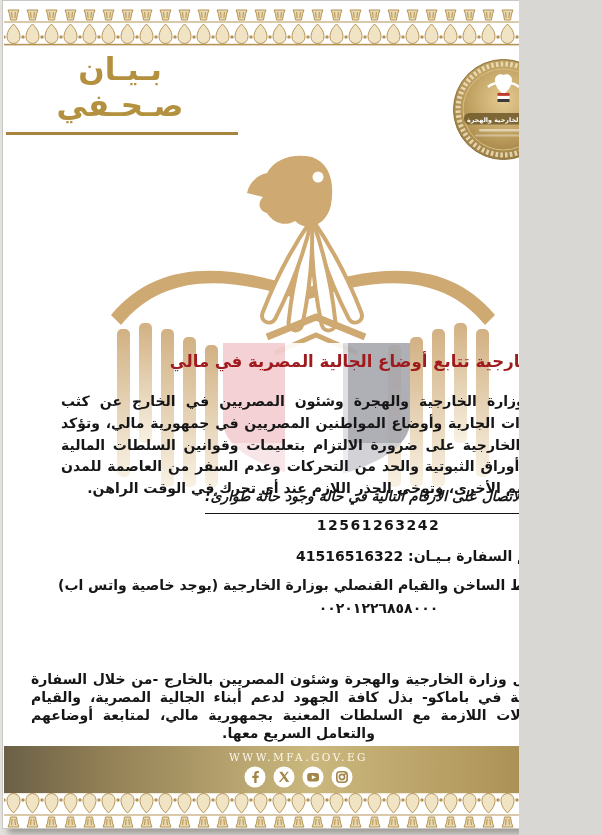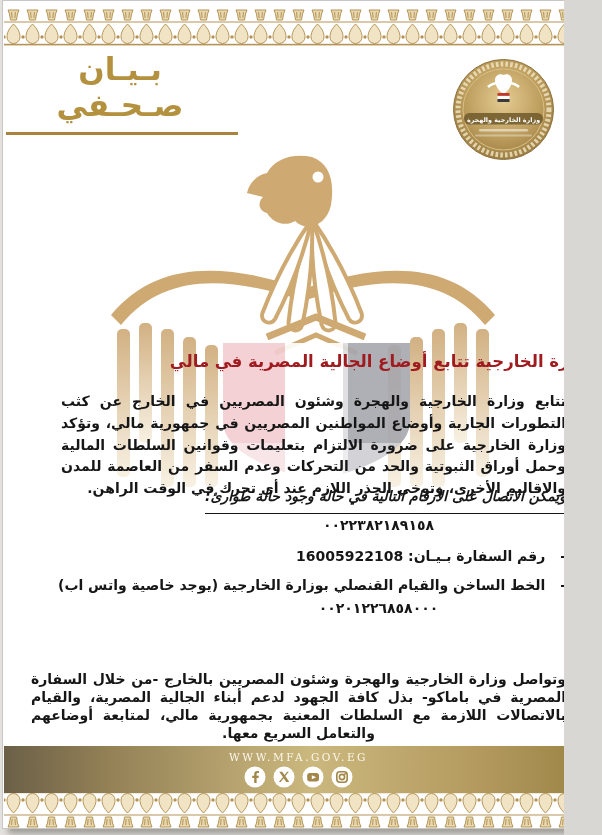--- a/index.html
+++ b/index.html
@@ -1,17 +1,17 @@
 <!DOCTYPE html>
 <html lang="ar"><head>
 <meta charset="utf-8">
 <style>
   * { margin:0; padding:0; box-sizing:border-box; }
   body { background:#d9d7d3; font-family:"DejaVu Sans", sans-serif; }
-  .canvas { position:relative; width:564px; height:835px; background:#e4e2de; overflow:hidden; }
+  .canvas { position:relative; width:519px; height:835px; background:#e4e2de; overflow:hidden; }
   .page { position:absolute; left:2px; top:0; width:593px; height:829px; background:#ffffff;
           border:1px solid #c9c7c3; box-shadow:6px 5px 6px rgba(105,102,96,.55); overflow:hidden; }
 
   
   .frieze { position:absolute; left:1px; right:1px; height:38px; }
   .frieze-top { top:7px; }
   .frieze-bottom { top:792px; height:36px; transform:scaleY(-1); }
   .frieze svg { width:100%; height:100%; display:block; }
 
   
@@ -166,28 +166,28 @@
 
     <div class="body-text p1">تتابع وزارة الخارجية والهجرة وشئون المصريين في الخارج عن كثب التطورات الجارية وأوضاع المواطنين المصريين في جمهورية مالي، وتؤكد وزارة الخارجية على ضرورة الالتزام بتعليمات وقوانين السلطات المالية وحمل أوراق الثبوتية والحد من التحركات وعدم السفر من العاصمة للمدن والاقاليم الأخرى، وتوخي الحذر اللازم عند أي تحرك في الوقت الراهن.</div>
 
     <div class="body-text emg">
       <span>ويمكن الاتصال على الأرقام التالية في حالة وجود حالة طوارئ:</span>
     </div>
 
     <div class="body-text contacts">
 
       <div class="contact-item">
-        <div class="contact-number">٠٠٢٢٣٨٢١٨٩١٥٨</div>
+        <div class="contact-number">12561263242</div>
       </div>
 
       <div class="contact-item">
         <div class="contact-line">
           <span class="dash">-</span>
           <span>رقم السفارة بـيـان:</span>
-          <span class="inline-number">16005922108</span>
+          <span class="inline-number">41516516322</span>
         </div>
       </div>
 
       <div class="contact-item">
         <div class="contact-line">
           <span class="dash">-</span>
           <span>الخط الساخن والقيام القنصلي بوزارة الخارجية (يوجد خاصية واتس اب)</span>
         </div>
         <div class="contact-number">٠٠٢٠١٢٢٦٨٥٨٠٠٠</div>
       </div>

